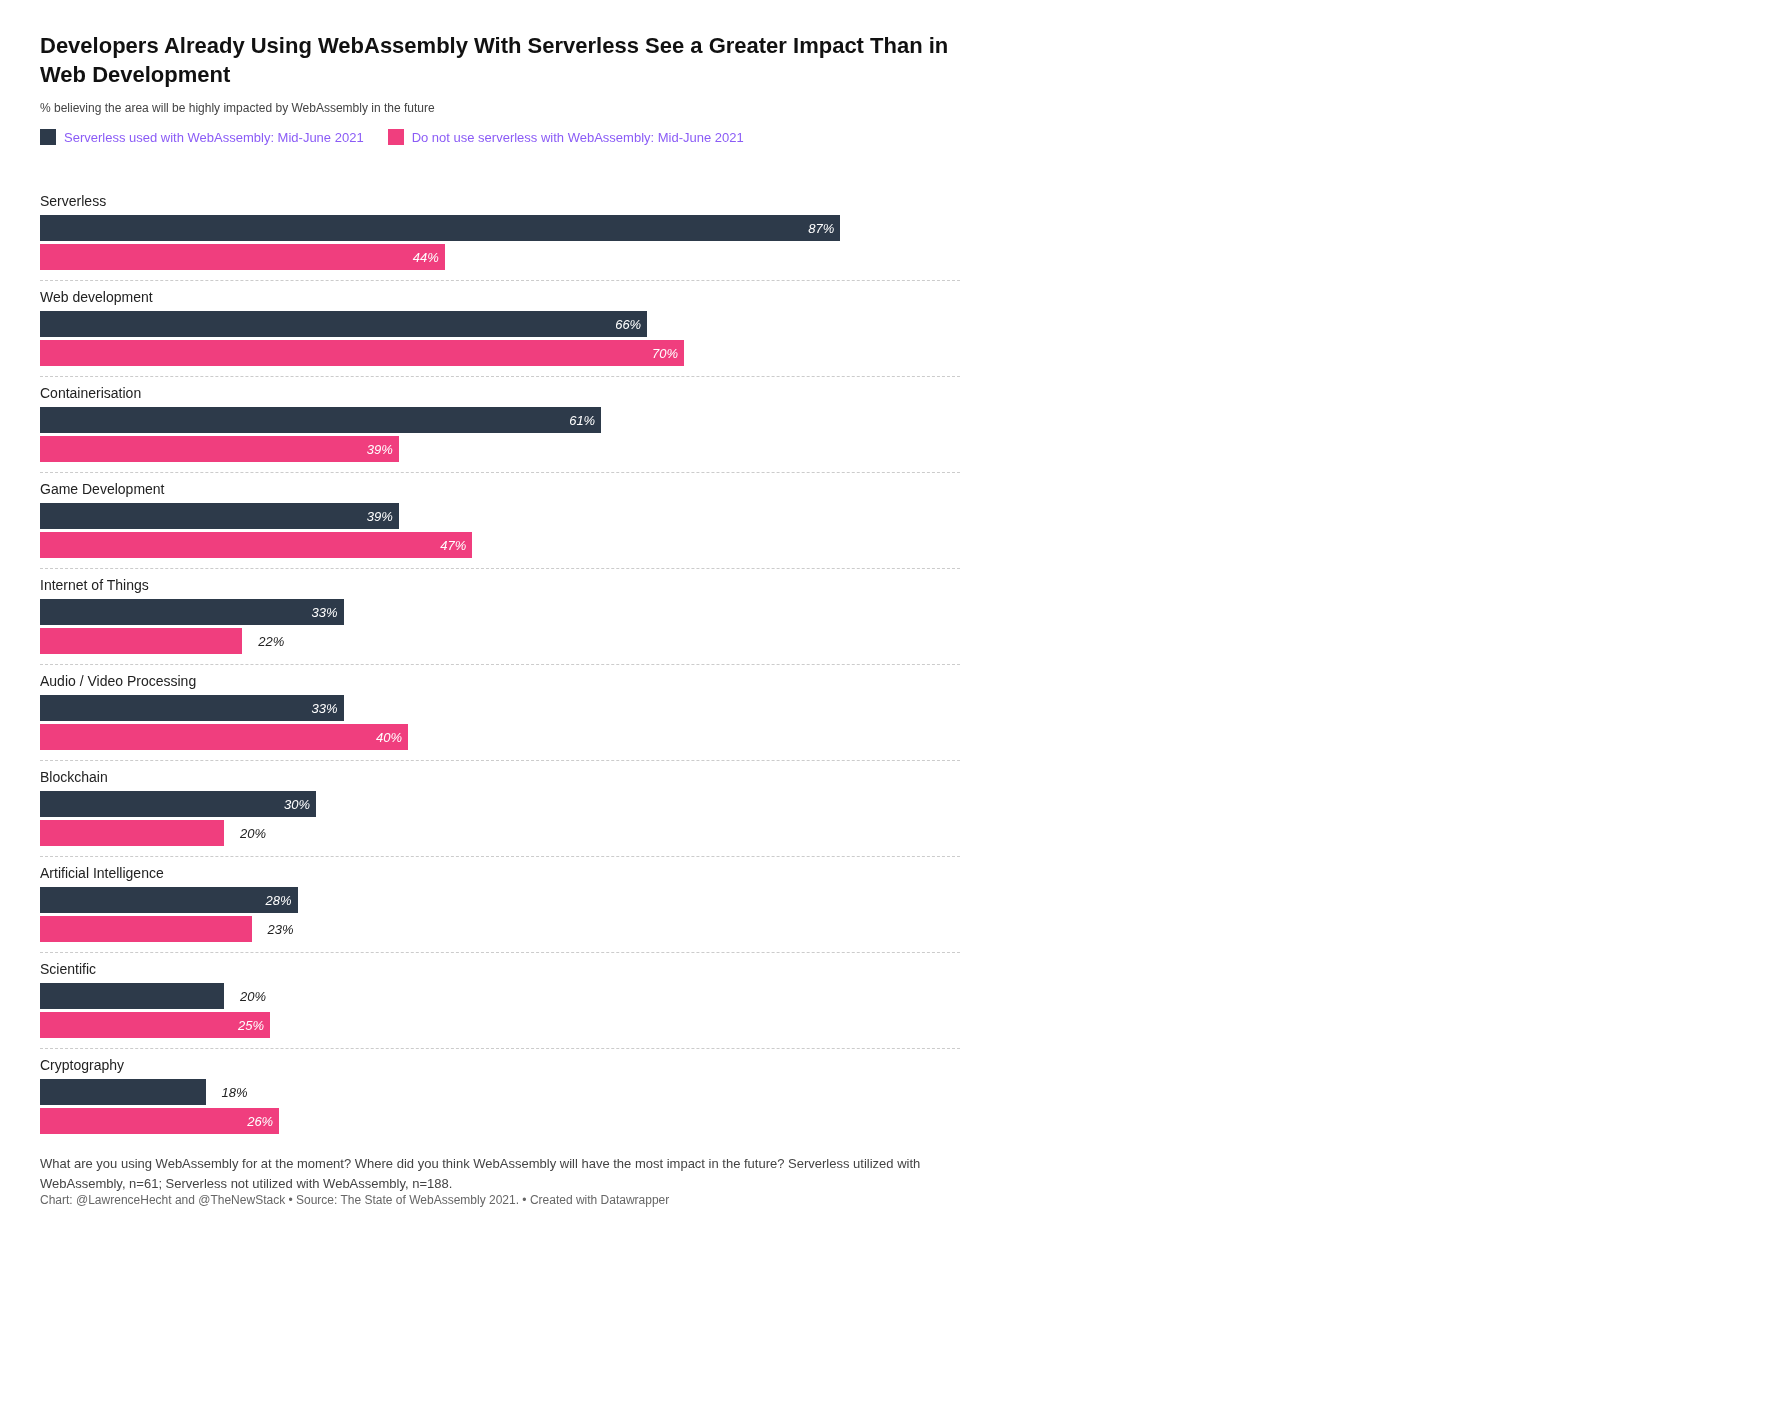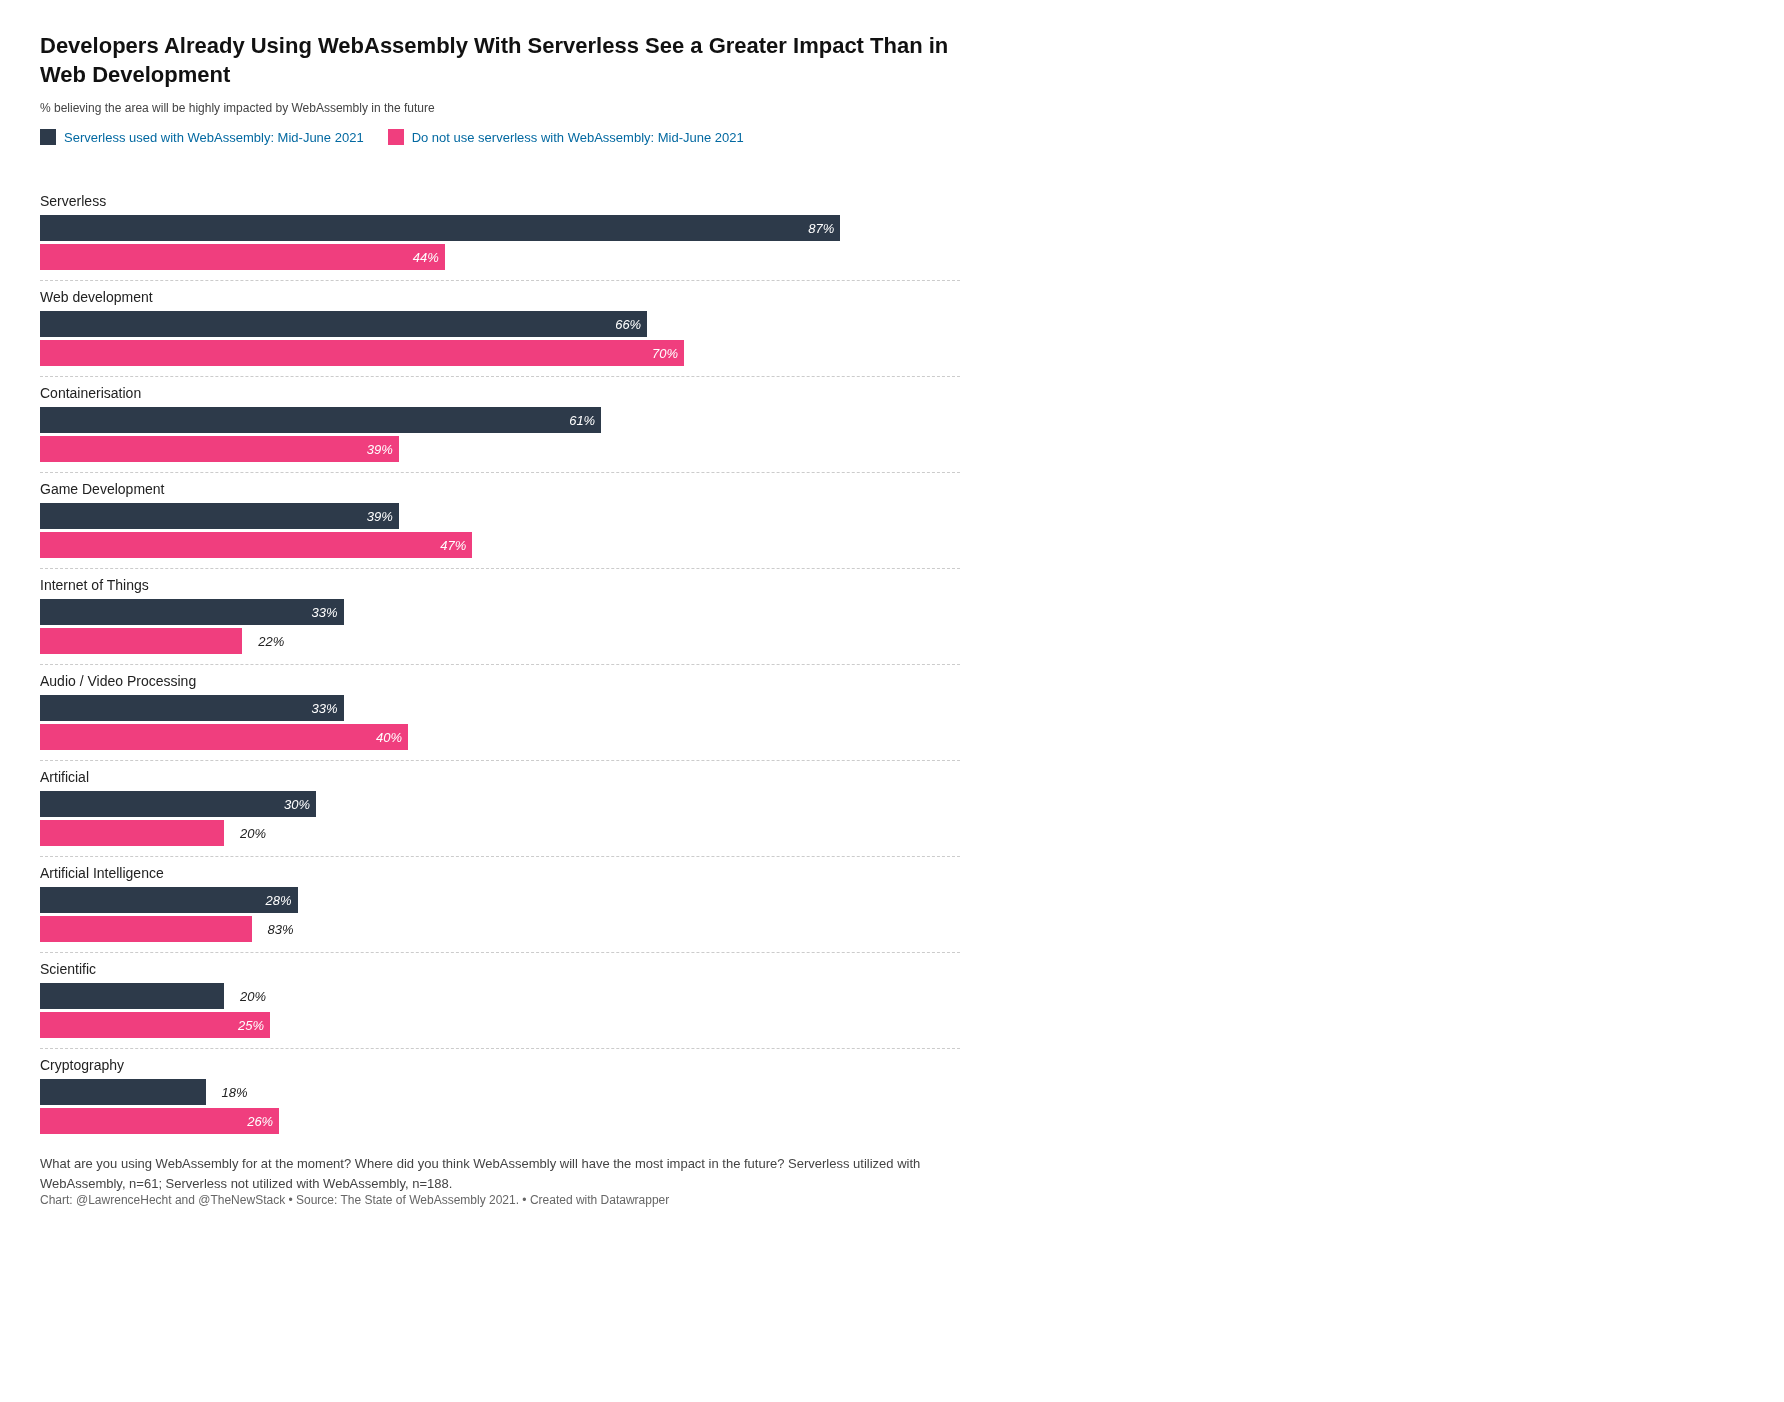--- a/index.html
+++ b/index.html
@@ -29,21 +29,21 @@
       gap: 24px;
       margin-bottom: 24px;
       flex-wrap: wrap;
     }
 
     .legend-item {
       display: flex;
       align-items: center;
       gap: 8px;
       font-size: 13px;
-      color: #0369a1;
+      color: #8b5cf6;
     }
 
     .legend-color {
       width: 16px;
       height: 16px;
       flex-shrink: 0;
     }
 
     .chart-area {
       width: 100%;
@@ -240,21 +240,21 @@
       <div class="bar-row">
         <div class="bar-track">
           <div class="bar-fill color-pink" style="width: 40%; position: relative;">
             <span class="bar-label-inside">40%</span>
           </div>
         </div>
       </div>
     </div>
     <div class="row-group">
       <hr class="divider">
-      <div class="row-label">Artificial</div>
+      <div class="row-label">Blockchain</div>
       <div class="bar-row">
         <div class="bar-track">
           <div class="bar-fill color-dark" style="width: 30%; position: relative;">
             <span class="bar-label-inside">30%</span>
           </div>
         </div>
       </div>
       <div class="bar-row">
         <div class="bar-track">
           <div class="bar-fill color-pink" style="width: 20%;">
@@ -269,21 +269,21 @@
       <div class="bar-row">
         <div class="bar-track">
           <div class="bar-fill color-dark" style="width: 28%; position: relative;">
             <span class="bar-label-inside">28%</span>
           </div>
         </div>
       </div>
       <div class="bar-row">
         <div class="bar-track">
           <div class="bar-fill color-pink" style="width: 23%;">
-            <span class="bar-label" style="right: -42px; color: rgb(34, 34, 34);">83%</span>
+            <span class="bar-label" style="right: -42px; color: rgb(34, 34, 34);">23%</span>
           </div>
         </div>
       </div>
     </div>
     <div class="row-group">
       <hr class="divider">
       <div class="row-label">Scientific</div>
       <div class="bar-row">
         <div class="bar-track">
           <div class="bar-fill color-dark" style="width: 20%;">

